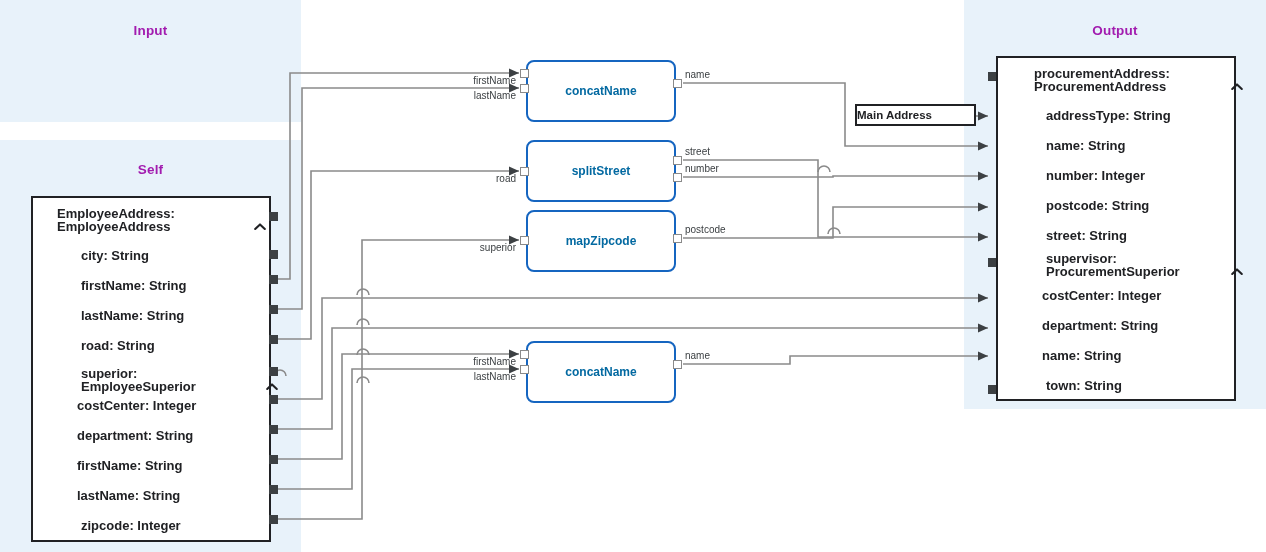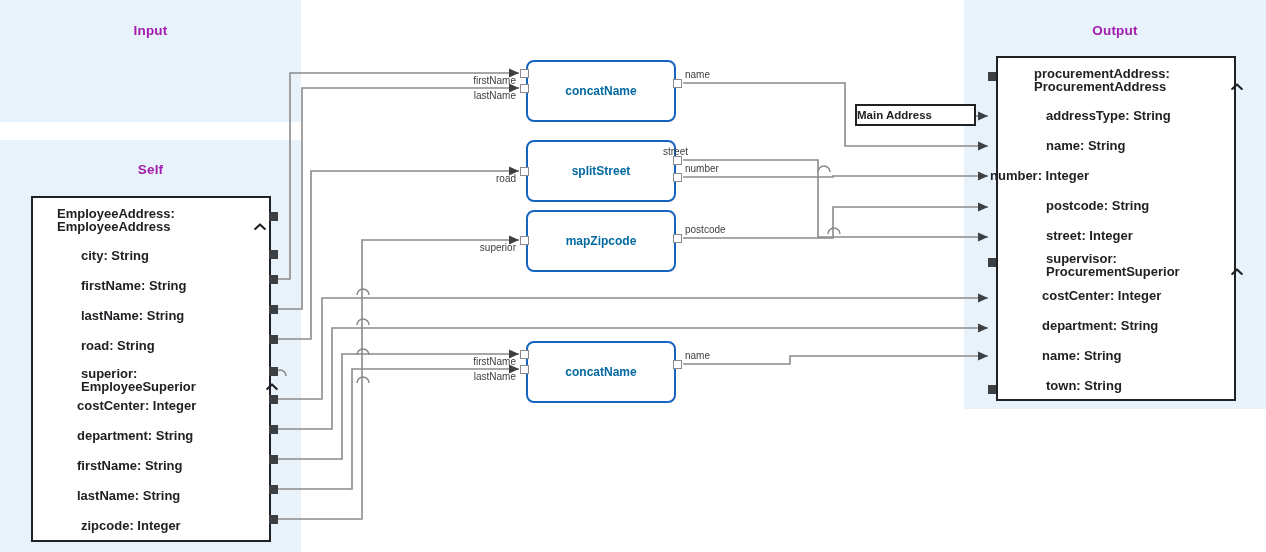--- a/index.html
+++ b/index.html
@@ -210,23 +210,23 @@
   </div>
 
 <div class="struct-box" id="box-output"></div>
 <div id="output-fields">
     <div class="field lvl0" style="top: 67px; left: 996px; width: 240px;"><span>procurementAddress:
 ProcurementAddress</span><span class="collapse-icon"><svg width="14" height="14" viewBox="0 0 14 14">
           <path d="M2.2,9 L7,4.4 L11.8,9" fill="none" stroke="#202124" stroke-width="2.1" stroke-linecap="round" stroke-linejoin="round"></path>
         </svg></span></div>
     <div class="field lvl1" style="top: 109px; left: 996px; width: 240px;"><span>addressType: String</span></div>
     <div class="field lvl1" style="top: 139px; left: 996px; width: 240px;"><span>name: String</span></div>
-    <div class="field lvl1" style="top: 169px; left: 940px; width: 240px;"><span>number: Integer</span></div>
+    <div class="field lvl1" style="top: 169px; left: 996px; width: 240px;"><span>number: Integer</span></div>
     <div class="field lvl1" style="top: 199px; left: 996px; width: 240px;"><span>postcode: String</span></div>
-    <div class="field lvl1" style="top: 229px; left: 996px; width: 240px;"><span>street: Integer</span></div>
+    <div class="field lvl1" style="top: 229px; left: 996px; width: 240px;"><span>street: String</span></div>
     <div class="field lvl1" style="top: 252px; left: 996px; width: 240px;"><span>supervisor:
 ProcurementSuperior</span><span class="collapse-icon"><svg width="14" height="14" viewBox="0 0 14 14">
           <path d="M2.2,9 L7,4.4 L11.8,9" fill="none" stroke="#202124" stroke-width="2.1" stroke-linecap="round" stroke-linejoin="round"></path>
         </svg></span></div>
     <div class="field lvl2" style="top: 289px; left: 996px; width: 240px;"><span>costCenter: Integer</span></div>
     <div class="field lvl2" style="top: 319px; left: 996px; width: 240px;"><span>department: String</span></div>
     <div class="field lvl2" style="top: 349px; left: 996px; width: 240px;"><span>name: String</span></div>
     <div class="field lvl1" style="top: 379px; left: 996px; width: 240px;"><span>town: String</span></div>
   </div>
 
@@ -239,21 +239,21 @@
     <span class="port-sq" style="left: 520px; top: 84px;"></span>
     <span class="wire-label right-al" style="left: 416px; top: 71px; width: 100px;">lastName</span>
     <span class="port-sq" style="left: 673px; top: 79px;"></span>
     <span class="wire-label" style="left: 685px; top: 69px;">name</span>
     <div class="fn-node" style="left: 526px; top: 140px; width: 150px; height: 62px;">
       <span class="fn-label">splitStreet</span>
     </div>
     <span class="port-sq" style="left: 520px; top: 167px;"></span>
     <span class="wire-label right-al" style="left: 416px; top: 154px; width: 100px;">road</span>
     <span class="port-sq" style="left: 673px; top: 156px;"></span>
-    <span class="wire-label" style="left: 663px; top: 146px;">street</span>
+    <span class="wire-label" style="left: 685px; top: 146px;">street</span>
     <span class="port-sq" style="left: 673px; top: 173px;"></span>
     <span class="wire-label" style="left: 685px; top: 163px;">number</span>
     <div class="fn-node" style="left: 526px; top: 210px; width: 150px; height: 62px;">
       <span class="fn-label">mapZipcode</span>
     </div>
     <span class="port-sq" style="left: 520px; top: 236px;"></span>
     <span class="wire-label right-al" style="left: 416px; top: 223px; width: 100px;">superior</span>
     <span class="port-sq" style="left: 673px; top: 234px;"></span>
     <span class="wire-label" style="left: 685px; top: 224px;">postcode</span>
     <div class="fn-node" style="left: 526px; top: 341px; width: 150px; height: 62px;">

